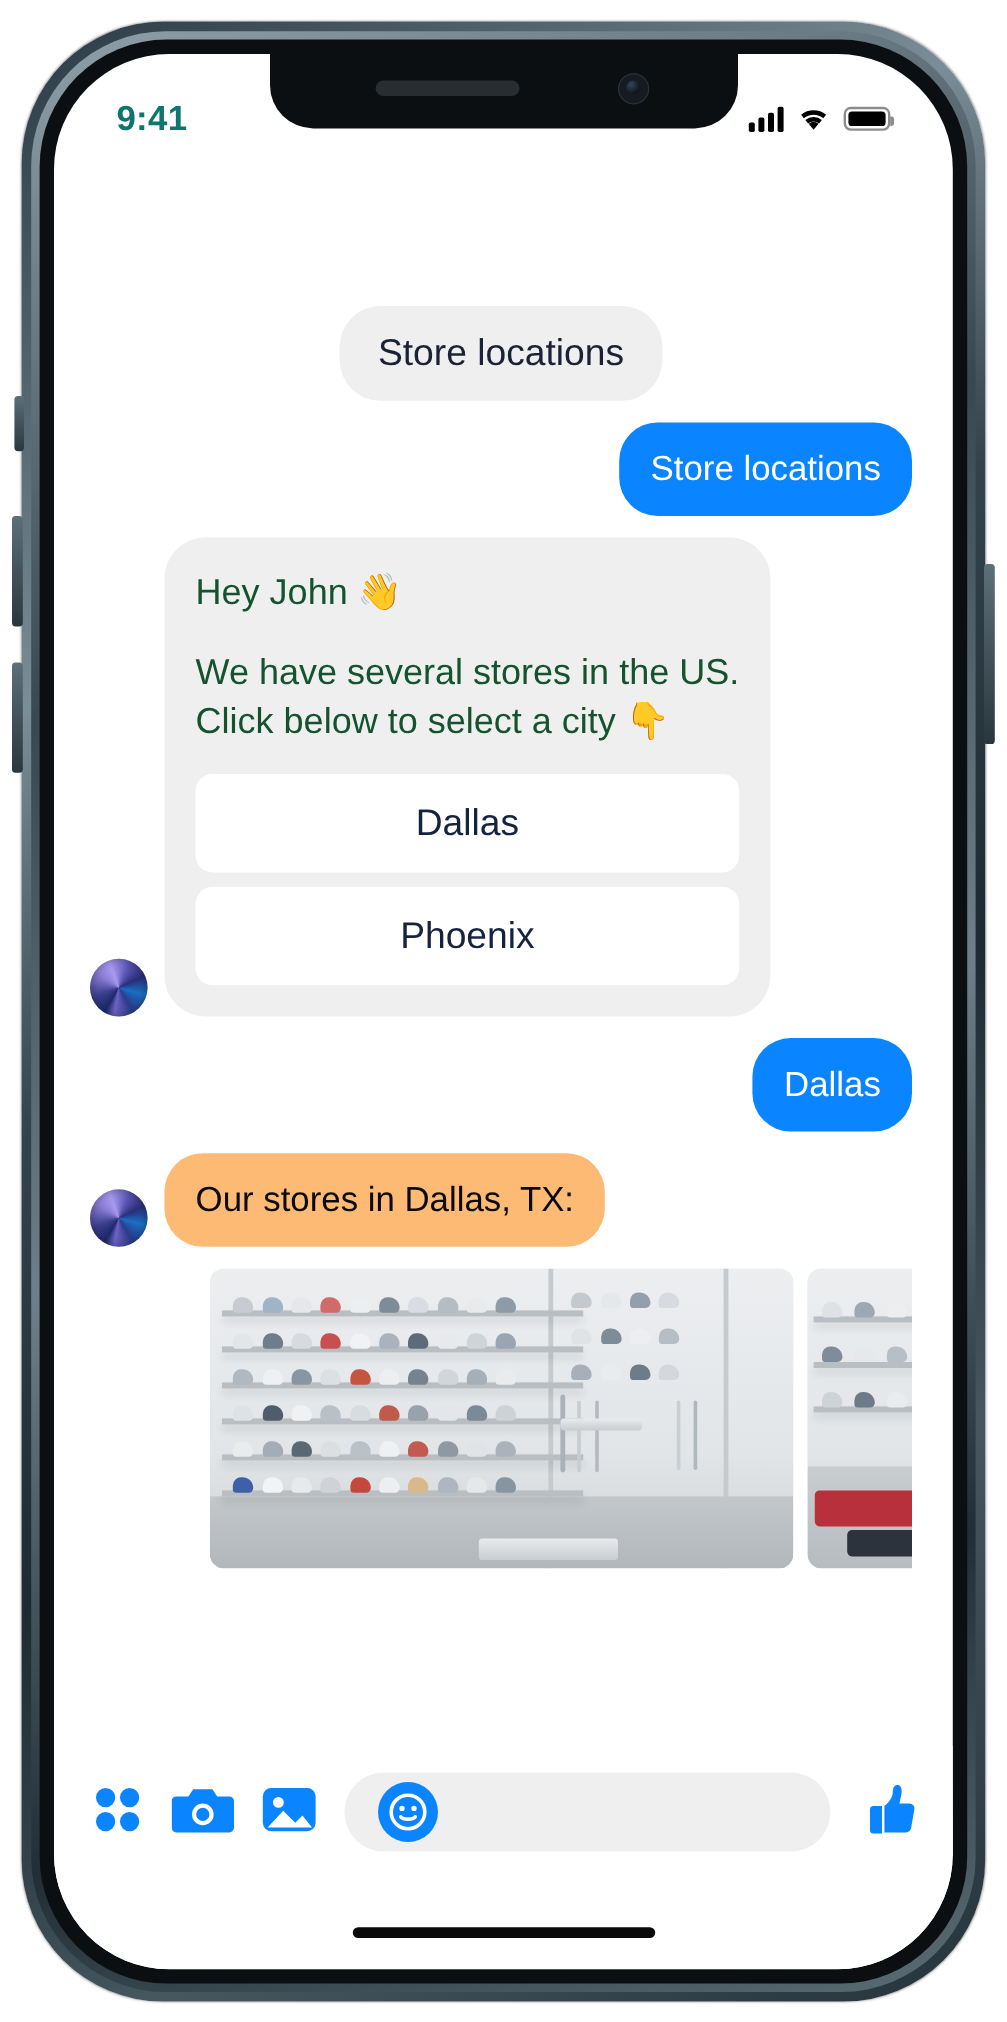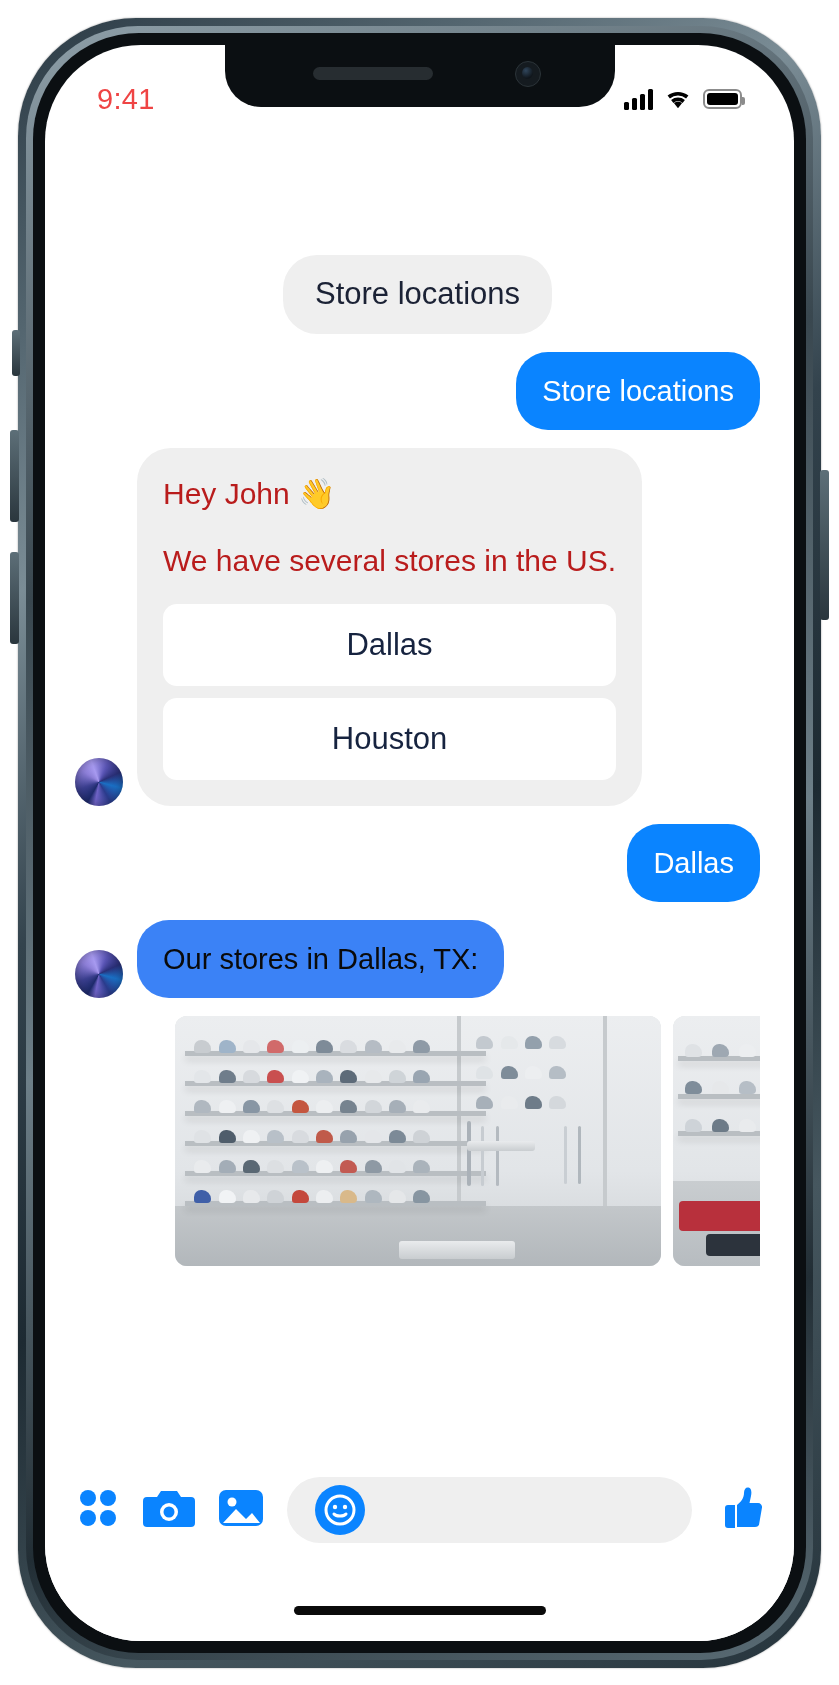--- a/index.html
+++ b/index.html
@@ -72,21 +72,21 @@
     border-radius:50%;
     background:radial-gradient(circle at 35% 30%,#30465c,#10161c 70%);
   }
 
   
   .statusbar {
     position:absolute; top:0; left:0; right:0; height:90px;
     display:flex; align-items:center; justify-content:space-between;
     padding:18px 52px 0 52px; z-index:30;
   }
-  .clock { font-size:29px; font-weight:400; color:#ef4444; letter-spacing:.3px; }
+  .clock { font-size:29px; font-weight:700; color:#0f766e; letter-spacing:.3px; }
   .status-right { display:flex; align-items:center; gap:11px; }
   .bars { display:flex; align-items:flex-end; gap:3px; height:21px; }
   .bars i { display:block; width:5px; background:#000; border-radius:1.5px; }
   .bars i:nth-child(1){height:8px;}
   .bars i:nth-child(2){height:12px;}
   .bars i:nth-child(3){height:16px;}
   .bars i:nth-child(4){height:21px;}
   .battery {
     width:39px; height:20px; border:2px solid rgba(0,0,0,.45);
     border-radius:6px; position:relative; padding:2px;
@@ -135,36 +135,36 @@
   }
   .row { display:flex; align-items:flex-end; margin-bottom:18px; }
   .row.out { justify-content:flex-end; }
   .row.in  { justify-content:flex-start; }
   .row.center { justify-content:center; }
 
   .bubble {
     max-width:540px; padding:20px 26px; font-size:29px; line-height:1.32;
     border-radius:32px;
   }
-  .bubble.them { background:#3b82f6; color:#0a0a0a; }
+  .bubble.them { background:#fdba74; color:#0a0a0a; }
   .bubble.me   { background:#0a84ff; color:#ffffff; }
 
   .bubble.center-chip {
     background:#efefef; color:#1b2235; border-radius:34px;
     padding:19px 32px; font-size:31px;
   }
 
   .avatar-slot { width:48px; margin-right:14px; flex:0 0 auto; }
 
   
   .card {
     background:#efefef; border-radius:34px; padding:26px 26px 26px 26px;
     max-width:530px;
   }
-  .card-text { font-size:30px; line-height:1.36; color:#b91c1c; }
+  .card-text { font-size:30px; line-height:1.36; color:#14532d; }
   .card-text .spacer { display:block; height:26px; }
   .qr-list { margin-top:22px; display:flex; flex-direction:column; gap:12px; }
   .qr-btn {
     background:#ffffff; border-radius:14px; height:82px;
     display:flex; align-items:center; justify-content:center;
     font-size:31px; color:#16233f; cursor:pointer;
   }
 
   
   .carousel {
@@ -277,24 +277,25 @@
 
       <div class="row in" style="align-items:flex-end;">
         <div class="avatar-slot">
           <div class="avatar small"></div>
         </div>
         <div class="card">
           <div class="card-text">
             <span>Hey John 👋</span>
             <span class="spacer"></span>
             <span>We have several stores in the US.</span><br>
+            <span>Click below to select a city 👇</span>
           </div>
           <div class="qr-list">
             <div class="qr-btn">Dallas</div>
-            <div class="qr-btn">Houston</div>
+            <div class="qr-btn">Phoenix</div>
           </div>
         </div>
       </div>
 
       <div class="row out">
         <div class="bubble me">Dallas</div>
       </div>
 
       <div class="row in">
         <div class="avatar-slot">

